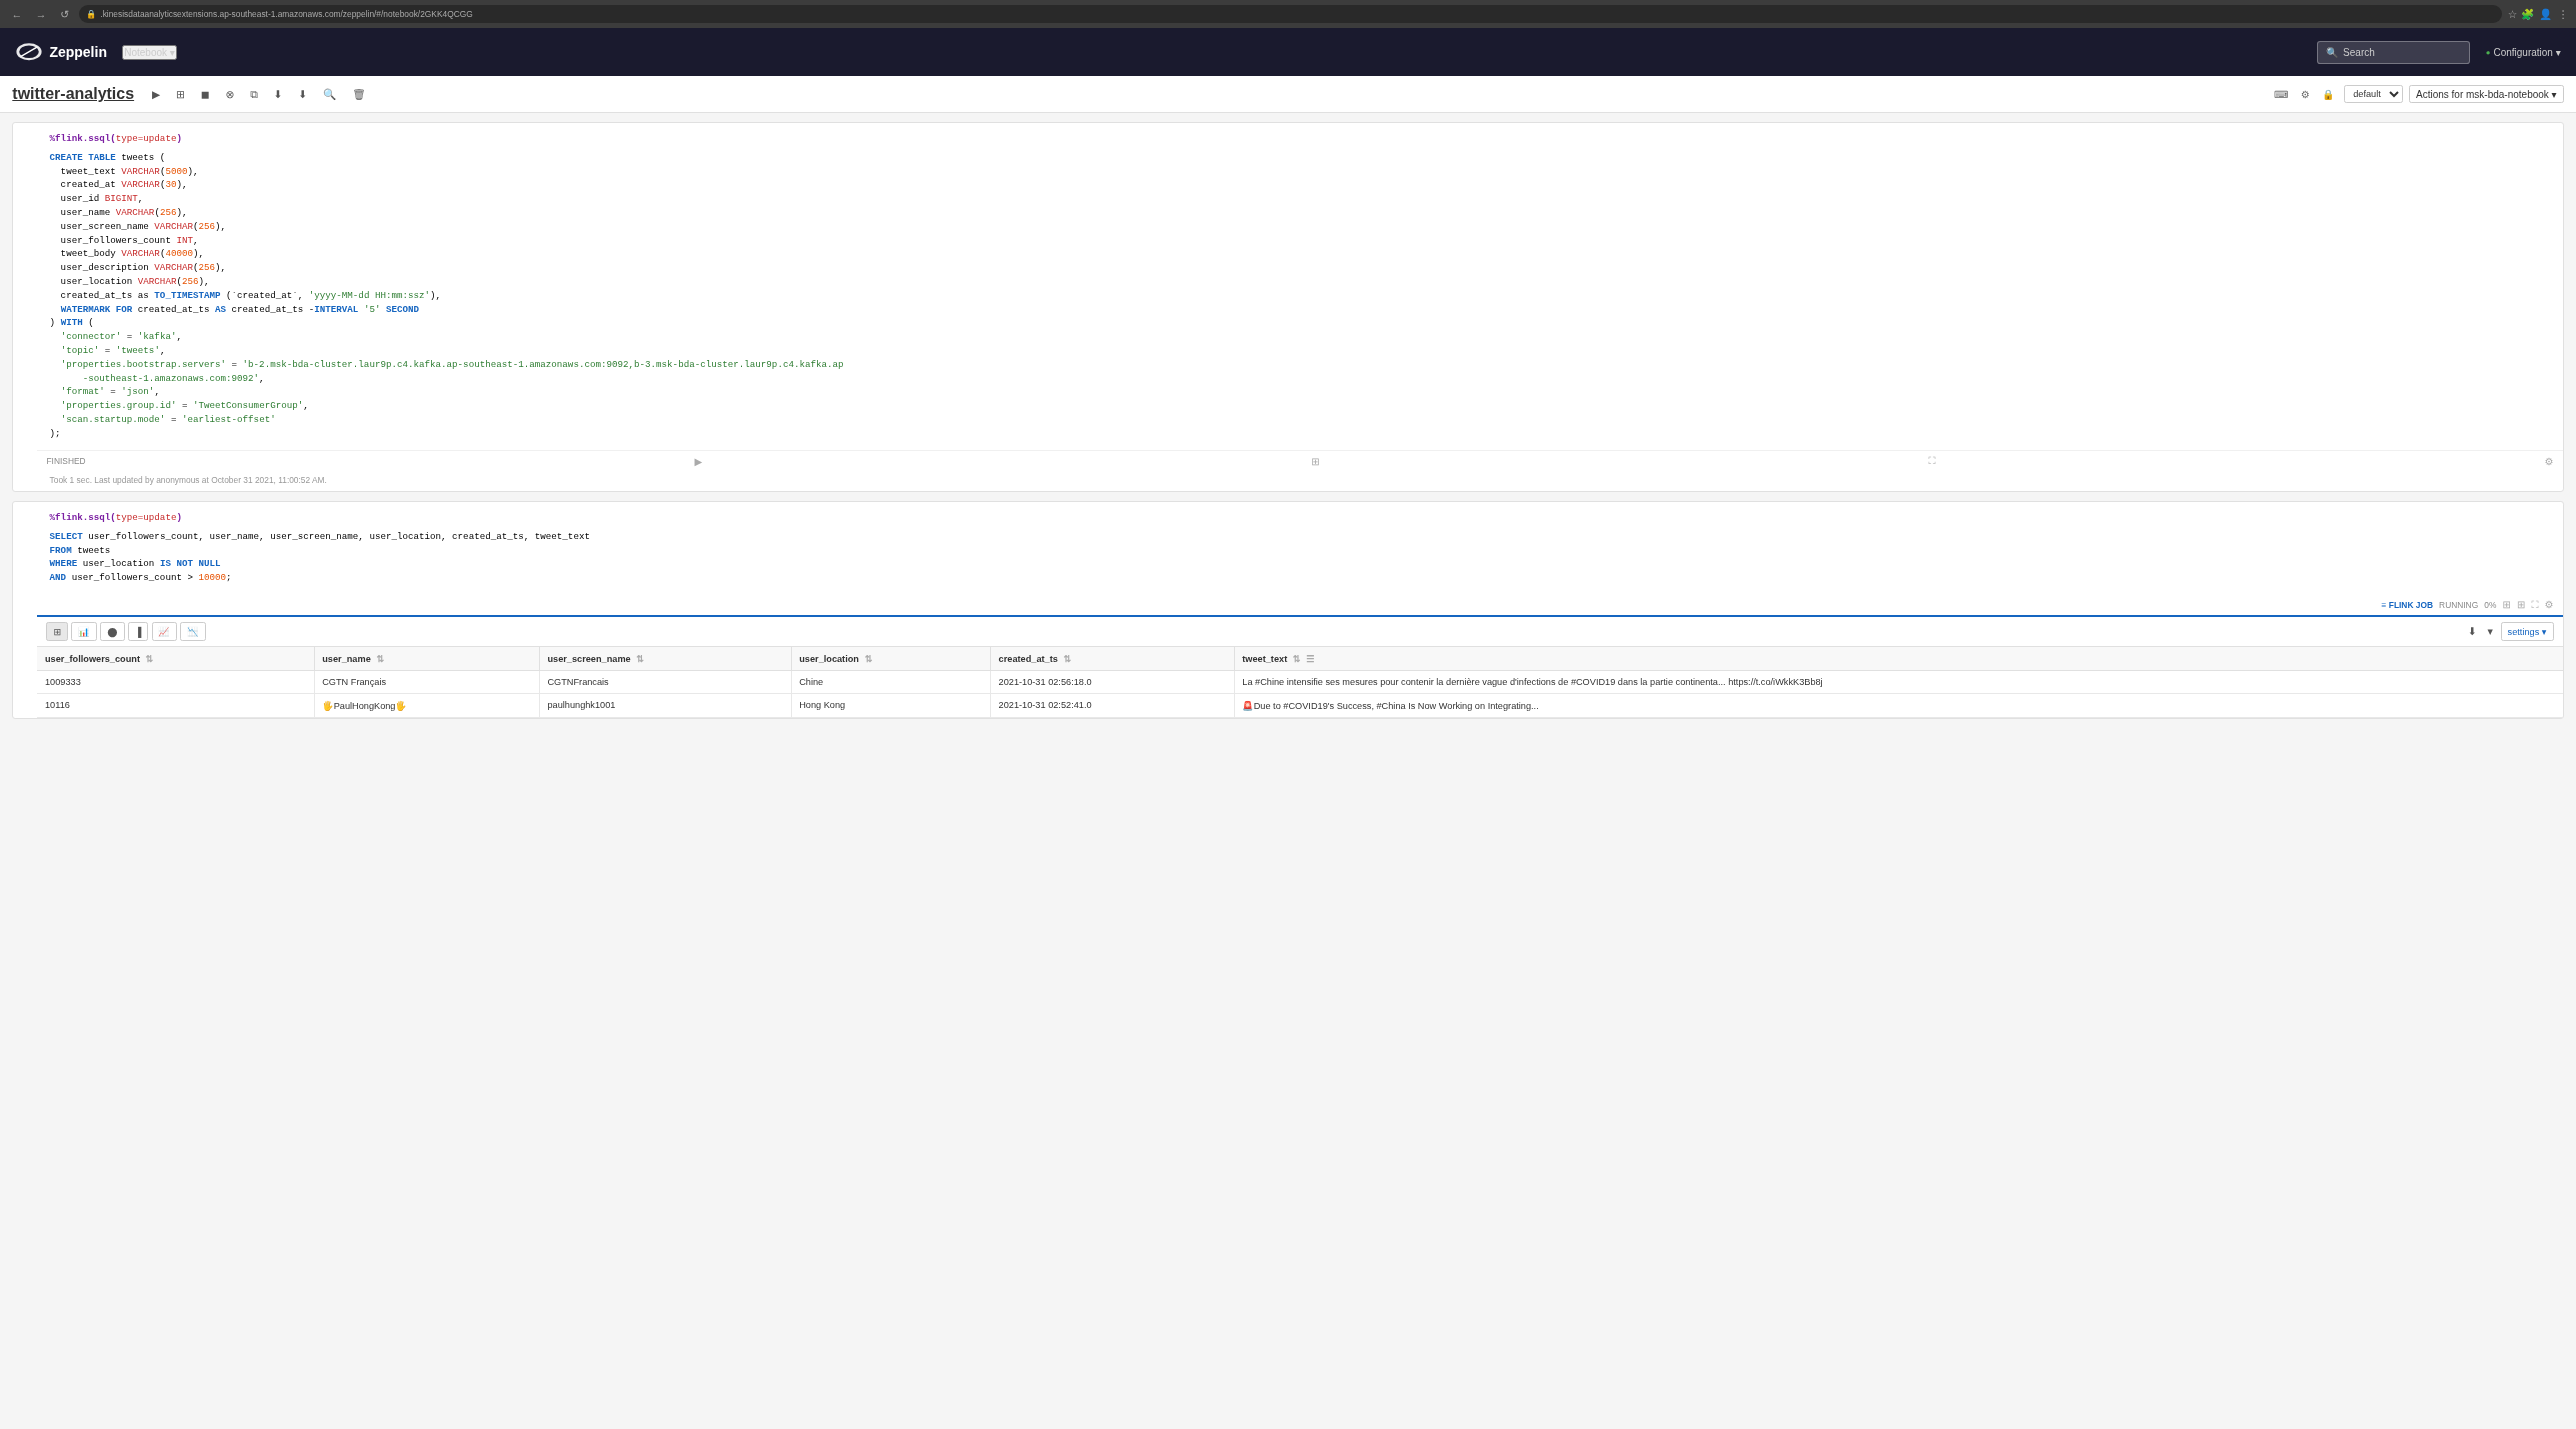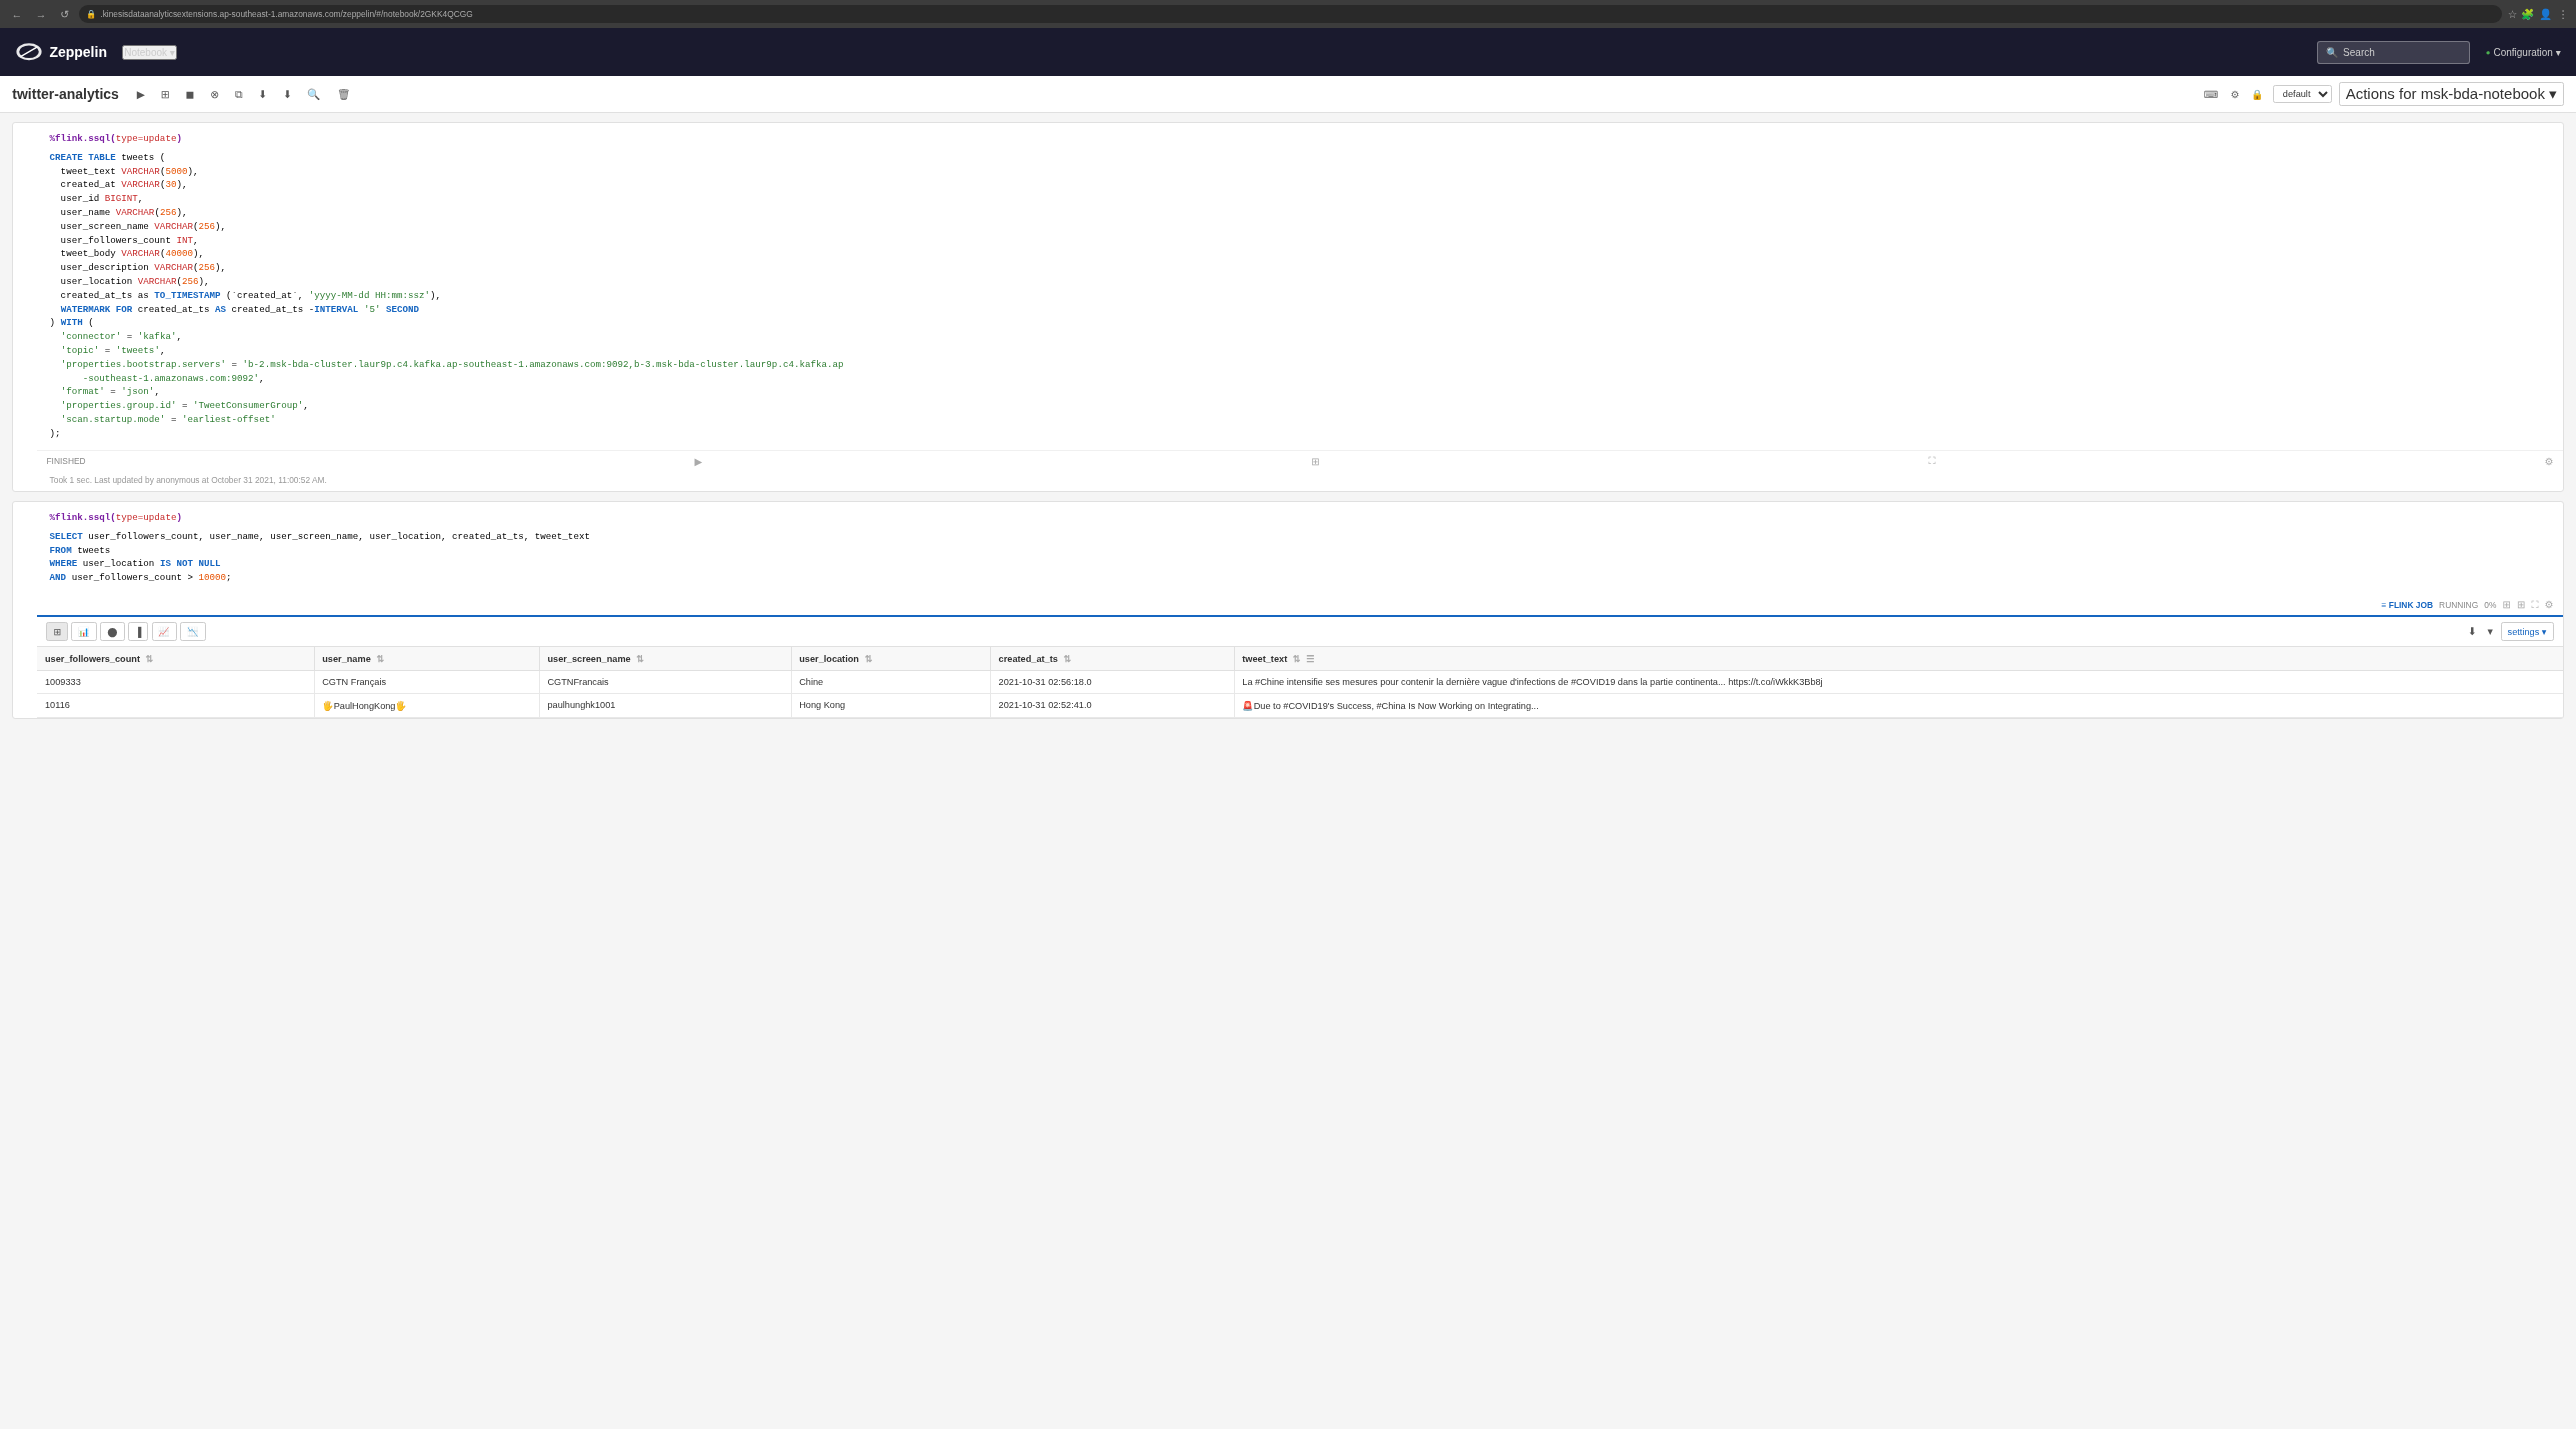--- a/index.html
+++ b/index.html
@@ -96,24 +96,25 @@
     .notebook-toolbar {
       background: white;
       border-bottom: 0.8px solid #e0e0e0;
       padding: 6.1px 12.3px;
       display: flex;
       align-items: center;
       gap: 4.6px;
       height: 37px;
     }
     .notebook-title {
-      font-size: 14px;
+      font-size: 16px;
       font-weight: 600;
       color: #333;
       margin-right: 7.7px;
+      text-decoration: underline;
     }
     .toolbar-btn {
       background: none;
       border: 0.8px solid transparent;
       padding: 2.3px 4.6px;
       cursor: pointer;
       color: #555;
       font-size: 10.7px;
       border-radius: 2.3px;
     }
@@ -138,21 +139,21 @@
       font-size: 9.2px;
       color: #333;
       background: white;
       cursor: pointer;
     }
     .actions-btn {
       background: white;
       border: 0.8px solid #ccc;
       border-radius: 2.3px;
       padding: 2.3px 6.1px;
-      font-size: 15px;
+      font-size: 10px;
       color: #333;
       cursor: pointer;
     }
 
     
     .main-content {
       padding: 9.2px 12.3px;
       background: #f5f5f5;
       min-height: calc(100vh - 67px);
     }

